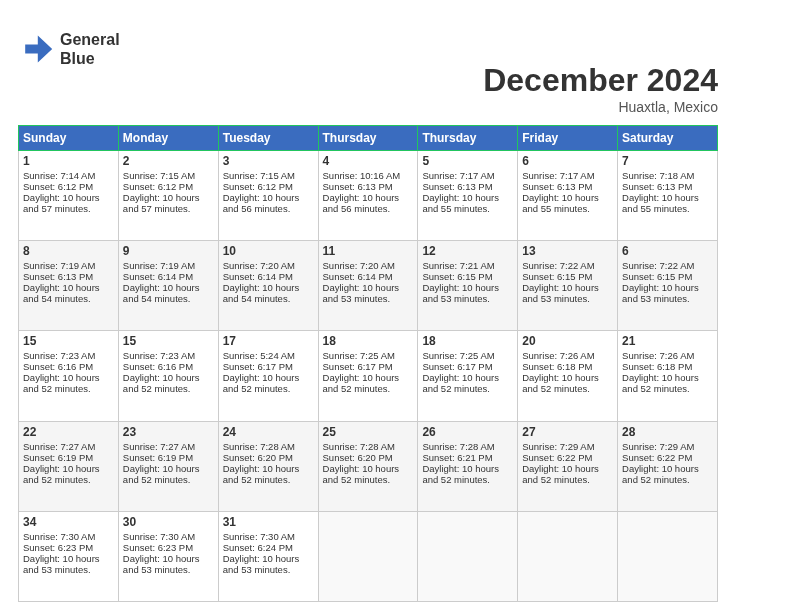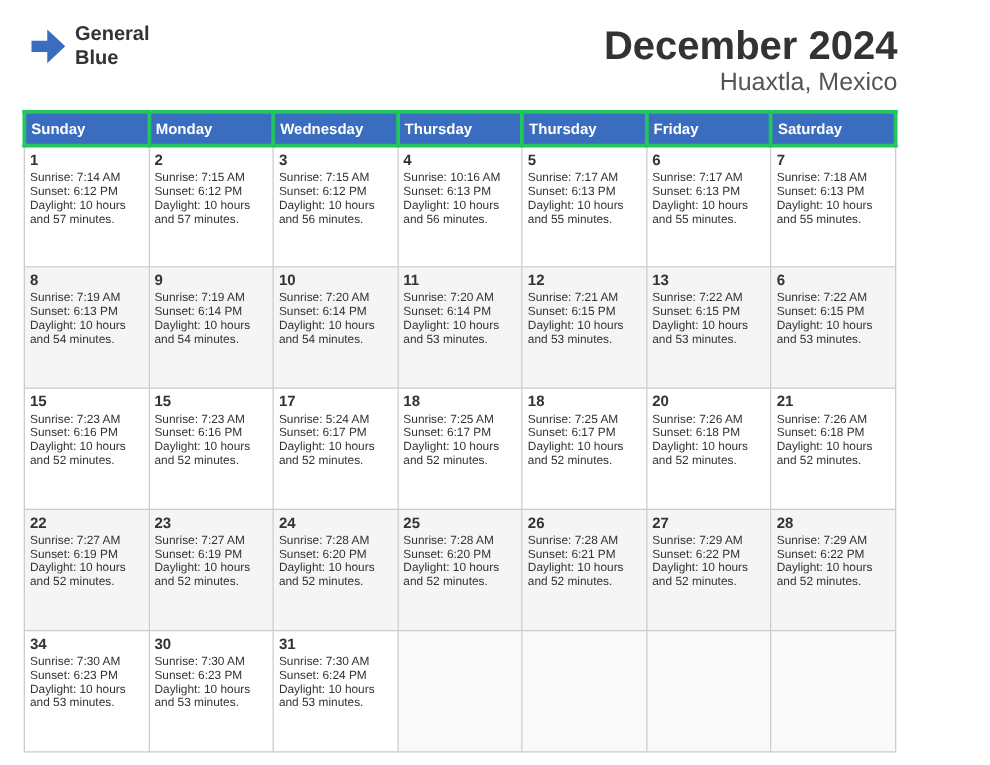--- a/index.html
+++ b/index.html
@@ -6,21 +6,21 @@
     body {
       font-family: Arial, sans-serif;
       background: #fff;
       width: 792px;
       height: 612px;
       overflow: hidden;
     }
     .page {
       width: 736px;
       height: 612px;
-      padding: 18px 18px 10px 18px;
+      padding: 30px 18px 10px 18px;
       display: flex;
       flex-direction: column;
     }
     .header {
       display: flex;
       justify-content: space-between;
       align-items: flex-start;
       margin-bottom: 10px;
     }
     .logo {
@@ -38,39 +38,40 @@
       width: 36px;
       height: 36px;
     }
     .title-block {
       text-align: right;
     }
     .month-title {
       font-size: 32px;
       font-weight: bold;
       color: #333;
+      margin-top: 32px;
     }
     .location {
-      font-size: 20px;
+      font-size: 14px;
       color: #555;
     }
     .calendar {
       flex: 1;
       border-collapse: collapse;
       width: 100%;
       table-layout: fixed;
     }
     .calendar th {
       background: #3a6cbf;
       color: #fff;
       font-size: 12px;
       font-weight: bold;
       padding: 5px 4px;
       text-align: left;
-      border: 3px solid #22c55e;
+      border: 1px solid #22c55e;
     }
     .calendar td {
       border: 1px solid #ccc;
       vertical-align: top;
       padding: 3px 4px;
       font-size: 9.5px;
       color: #333;
       height: 85px;
       background: #fff;
     }
@@ -106,21 +107,21 @@
       <div class="month-title">December 2024</div>
       <div class="location">Huaxtla, Mexico</div>
     </div>
   </div>
 
   <table class="calendar">
     <thead>
       <tr>
       <th>Sunday</th>
           <th>Monday</th>
-          <th>Wednesday</th>
+          <th>Tuesday</th>
           <th>Thursday</th>
           <th>Thursday</th>
           <th>Friday</th>
           <th>Saturday</th>
         </tr>
     </thead>
     <tbody id="calendar-body">
     <tr>
           <td><span class="day-num">1</span><span>Sunrise: 7:14 AM</span><br><span>Sunset: 6:12 PM</span><br><span>Daylight: 10 hours and 57 minutes.</span></td>
           <td><span class="day-num">2</span><span>Sunrise: 7:15 AM</span><br><span>Sunset: 6:12 PM</span><br><span>Daylight: 10 hours and 57 minutes.</span></td>

